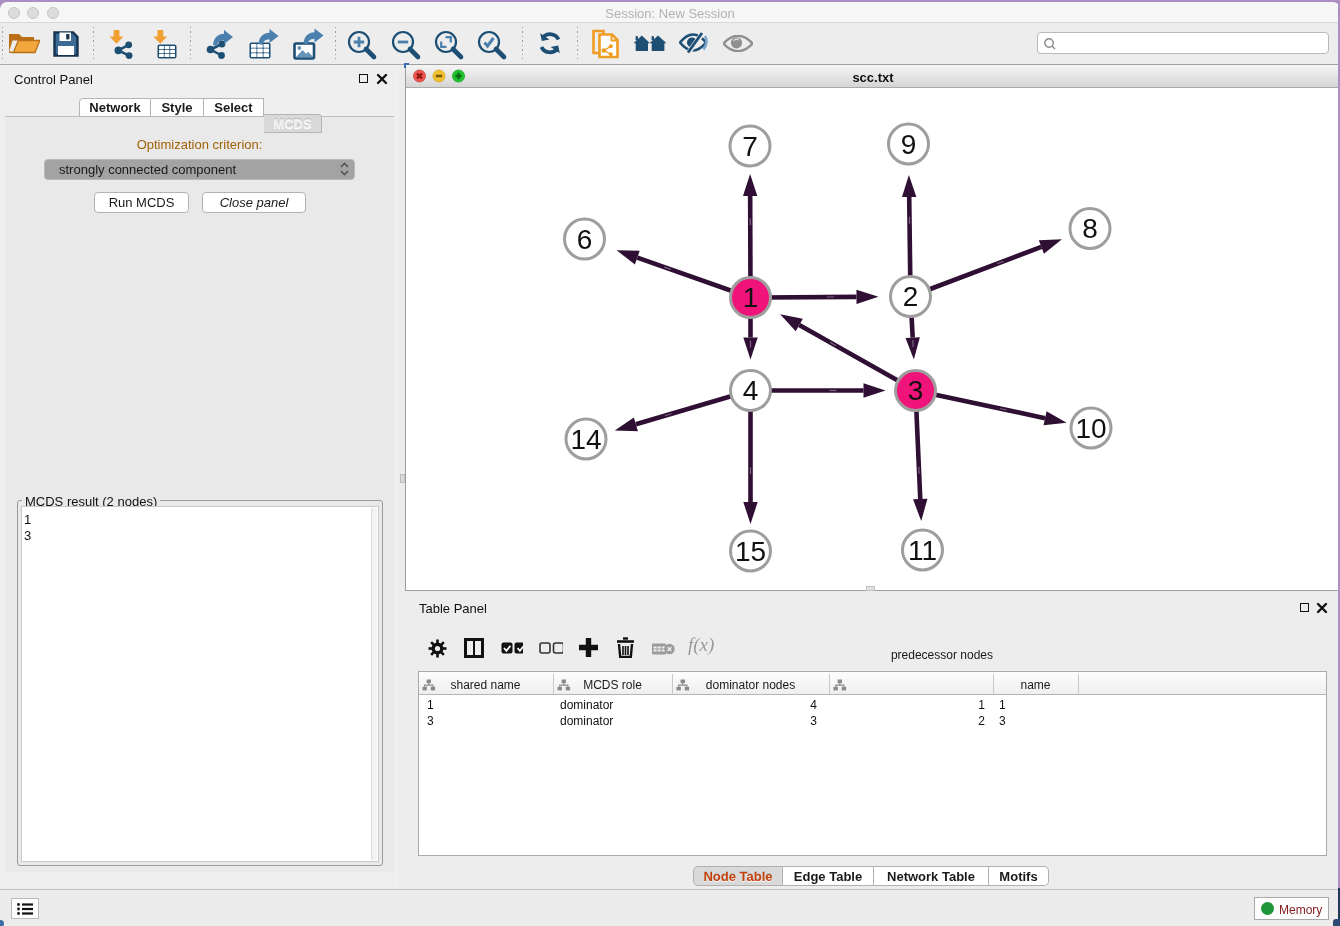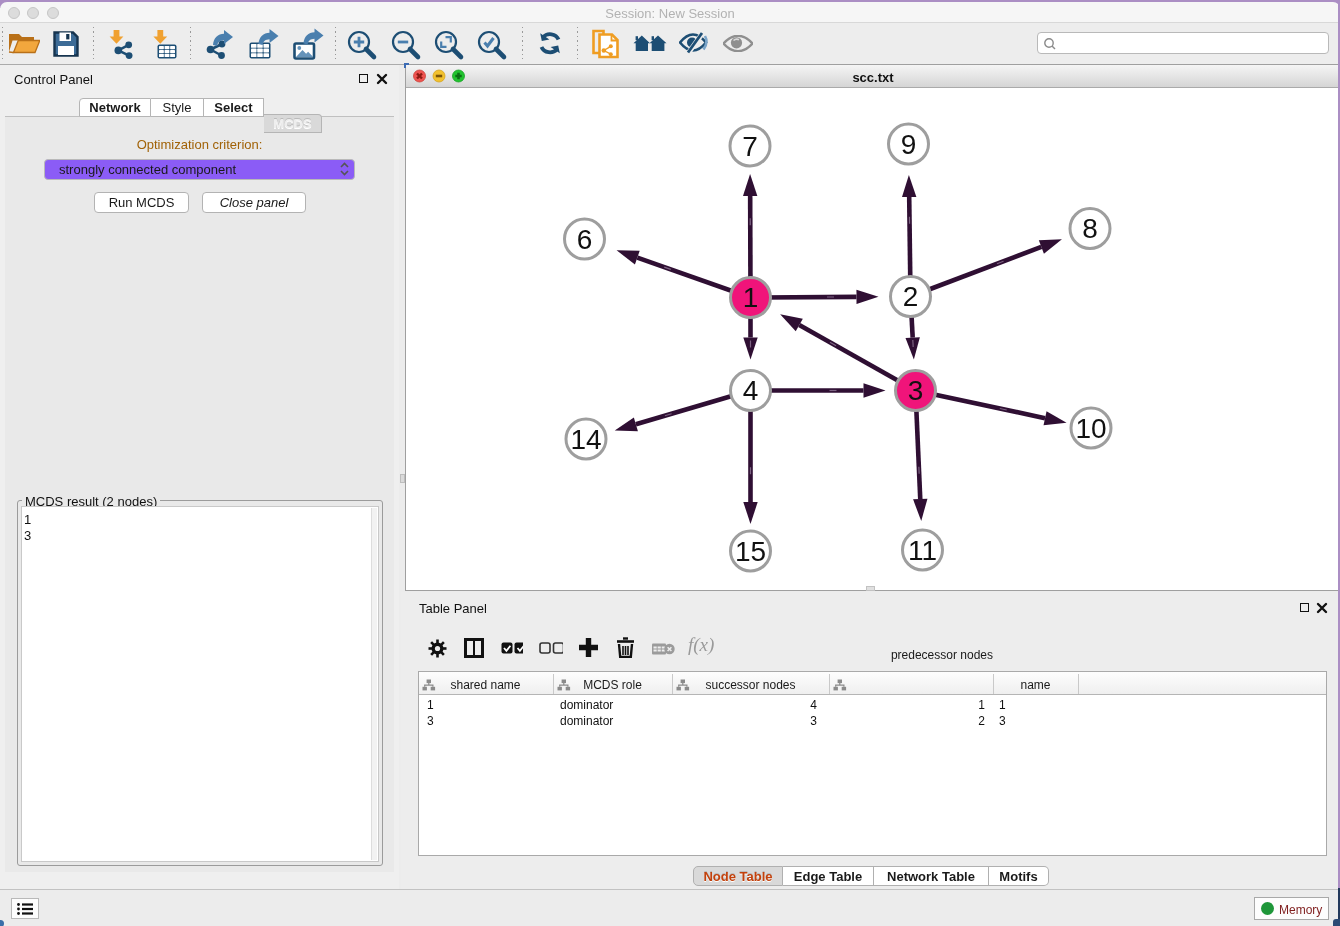--- a/index.html
+++ b/index.html
@@ -168,28 +168,28 @@
 <div class="abs" style="left:14px;top:72px;font-size:13px;color:#111;">Control Panel</div>
 <div class="abs" style="left:359px;top:74px;width:9px;height:9px;border:1.5px solid #111;"></div>
 <svg class="abs" style="left:376px;top:73px;" width="12" height="12" viewBox="0 0 12 12">
     <path d="M2 2 L10 10 M10 2 L2 10" stroke="#111" stroke-width="2.4" stroke-linecap="round"></path>
   </svg>
 
 <div class="abs" style="left:5px;top:116px;width:389px;height:756px;background:#e9e9e9;border-top:1px solid #c0c0c0;"></div>
 
 <div class="abs" style="left:79px;top:98px;width:243px;height:19px;">
   <div class="abs" style="left:0;top:0;width:72px;height:19px;background:#fff;border:1px solid #b5b5b5;border-radius:4px 0 0 0;text-align:center;font-size:13px;font-weight:700;color:#1a1a1a;line-height:18px;">Network</div>
-  <div class="abs" style="left:72px;top:0;width:53px;height:19px;background:#fff;border:1px solid #b5b5b5;border-left:none;text-align:center;font-size:13px;font-weight:400;color:#1a1a1a;line-height:18px;">Style</div>
+  <div class="abs" style="left:72px;top:0;width:53px;height:19px;background:#fff;border:1px solid #b5b5b5;border-left:none;text-align:center;font-size:13px;font-weight:700;color:#1a1a1a;line-height:18px;">Style</div>
   <div class="abs" style="left:125px;top:0;width:60px;height:19px;background:#fff;border:1px solid #b5b5b5;border-left:none;text-align:center;font-size:13px;font-weight:700;color:#1a1a1a;line-height:18px;">Select</div>
   <div class="abs" style="left:185px;top:0;width:58px;height:19px;background:#d9d9d9;border:1px solid #b5b5b5;border-left:none;border-radius:0 4px 0 0;text-align:center;font-size:13px;font-weight:700;color:#ededed;line-height:18px;text-shadow:0 1px 0 #fff, 0 -1px 0 #bbb;margin-top:16px;">MCDS</div>
 </div>
 
 <div class="abs" style="left:0;top:137px;width:399px;text-align:center;font-size:13px;color:#a16207;">Optimization criterion:</div>
 
-<div class="abs" style="left:44px;top:159px;width:311px;height:21px;background:#8b5cf6;border:1px solid #b9b9b9;border-radius:4px;font-size:13px;color:#1a1a1a;line-height:19px;padding-left:14px;">strongly connected component</div>
+<div class="abs" style="left:44px;top:159px;width:311px;height:21px;background:#a3a3a3;border:1px solid #b9b9b9;border-radius:4px;font-size:13px;color:#1a1a1a;line-height:19px;padding-left:14px;">strongly connected component</div>
 <svg class="abs" style="left:339px;top:162px;" width="11" height="14" viewBox="0 0 11 14">
     <path d="M2 5 L5.5 1.5 L9 5" fill="none" stroke="#555" stroke-width="1.6"></path>
     <path d="M2 9 L5.5 12.5 L9 9" fill="none" stroke="#555" stroke-width="1.6"></path>
   </svg>
 
 <div class="abs" style="left:94px;top:192px;width:95px;height:21px;background:#fff;border:1px solid #b3b3b3;border-radius:4px;text-align:center;font-size:13px;color:#1a1a1a;line-height:19px;">Run MCDS</div>
 <div class="abs" style="left:202px;top:192px;width:104px;height:21px;background:#fff;border:1px solid #b3b3b3;border-radius:4px;text-align:center;font-size:13px;color:#1a1a1a;line-height:19px;font-style:italic;">Close panel</div>
 
 <div class="abs" style="left:17px;top:500px;width:366px;height:366px;border:1px solid #9b9b9b;border-radius:3px;"></div>
 <div class="abs" style="left:22px;top:494px;background:#e9e9e9;padding:0 3px;font-size:13px;color:#111;">MCDS result (2 nodes)</div>
@@ -359,21 +359,21 @@
     <div class="abs" style="left:553px;top:678px;width:119px;text-align:center;font-size:12px;color:#1a1a1a;">MCDS role</div>
     <div class="abs" style="left:557px;top:677px;"><svg width="14" height="12" viewBox="0 0 14 12">
         <g fill="#8a8a8a">
           <rect x="4.6" y="0.5" width="4.4" height="3.6"></rect>
           <rect x="0.5" y="7.8" width="4.4" height="3.6"></rect>
           <rect x="8.7" y="7.8" width="4.4" height="3.6"></rect>
           <path d="M6.8 4.1 v2 M2.7 7.8 v-1.7 h8.2 v1.7" stroke="#8a8a8a" fill="none" stroke-width="1.2"></path>
         </g>
       </svg></div>
     <div class="abs" style="left:829px;top:674px;width:1px;height:20px;background:#c9c9c9;"></div>
-    <div class="abs" style="left:672px;top:678px;width:157px;text-align:center;font-size:12px;color:#1a1a1a;">successor nodes</div>
+    <div class="abs" style="left:672px;top:678px;width:157px;text-align:center;font-size:12px;color:#1a1a1a;">dominator nodes</div>
     <div class="abs" style="left:676px;top:677px;"><svg width="14" height="12" viewBox="0 0 14 12">
         <g fill="#8a8a8a">
           <rect x="4.6" y="0.5" width="4.4" height="3.6"></rect>
           <rect x="0.5" y="7.8" width="4.4" height="3.6"></rect>
           <rect x="8.7" y="7.8" width="4.4" height="3.6"></rect>
           <path d="M6.8 4.1 v2 M2.7 7.8 v-1.7 h8.2 v1.7" stroke="#8a8a8a" fill="none" stroke-width="1.2"></path>
         </g>
       </svg></div>
     <div class="abs" style="left:993px;top:674px;width:1px;height:20px;background:#c9c9c9;"></div>
     <div class="abs" style="left:829px;top:648px;width:164px;text-align:right;font-size:12px;color:#1a1a1a;">predecessor nodes</div>

